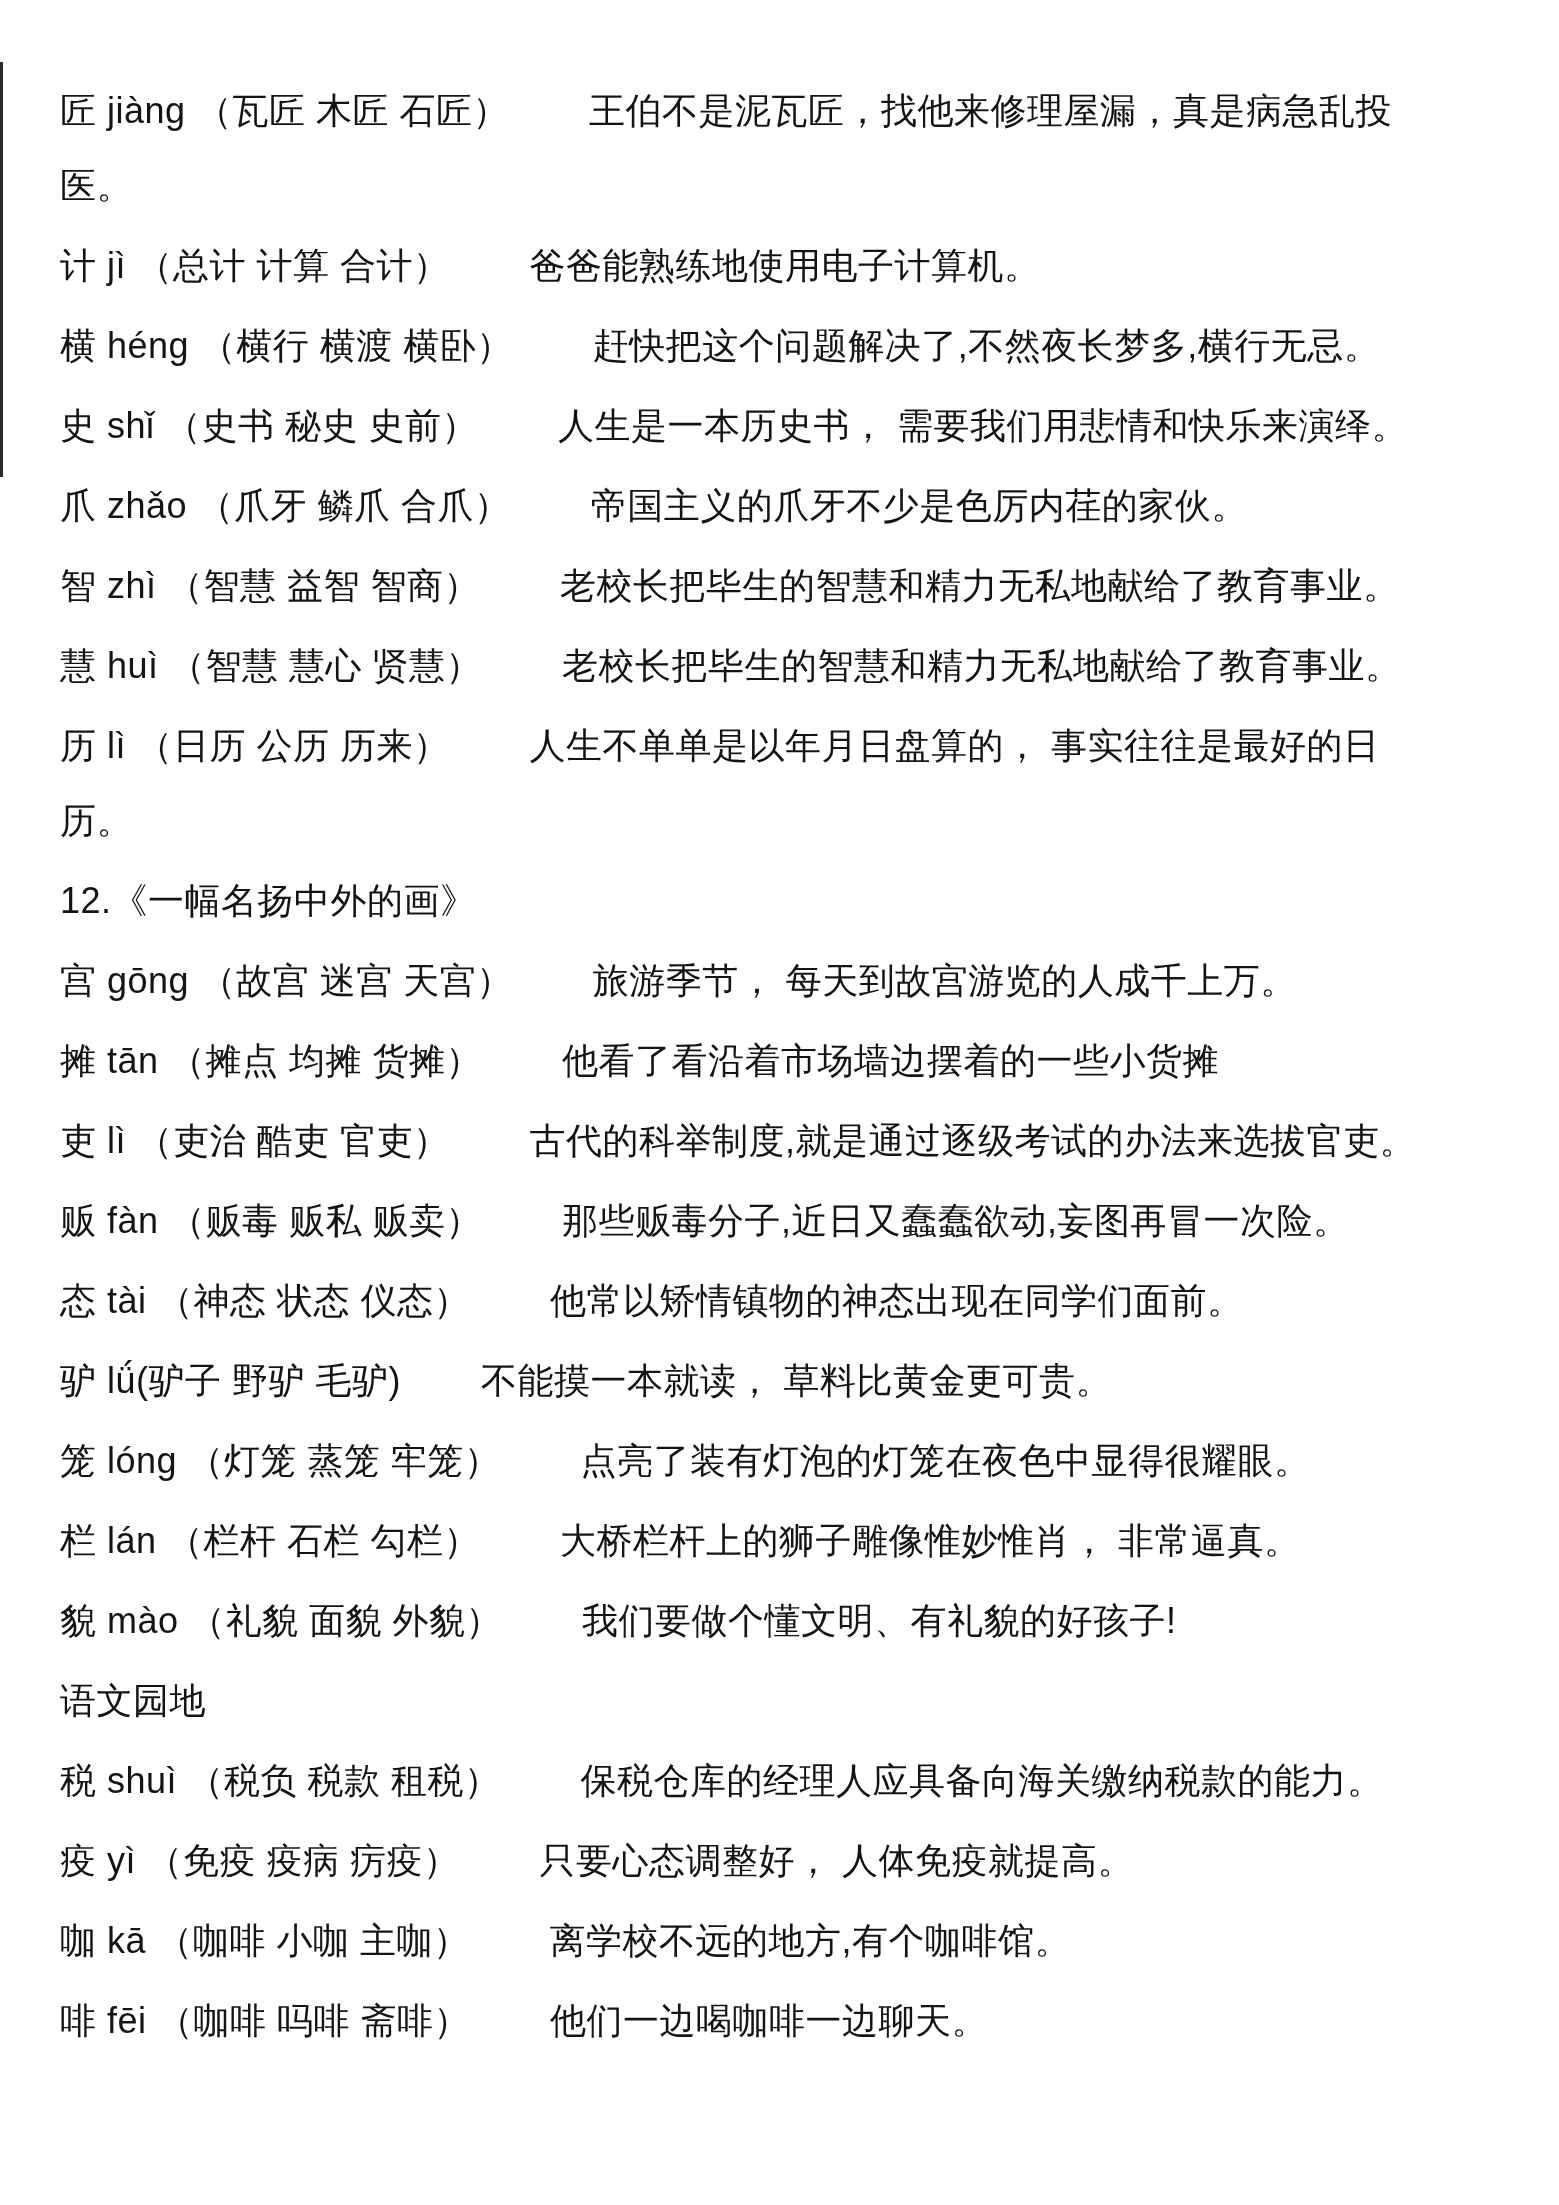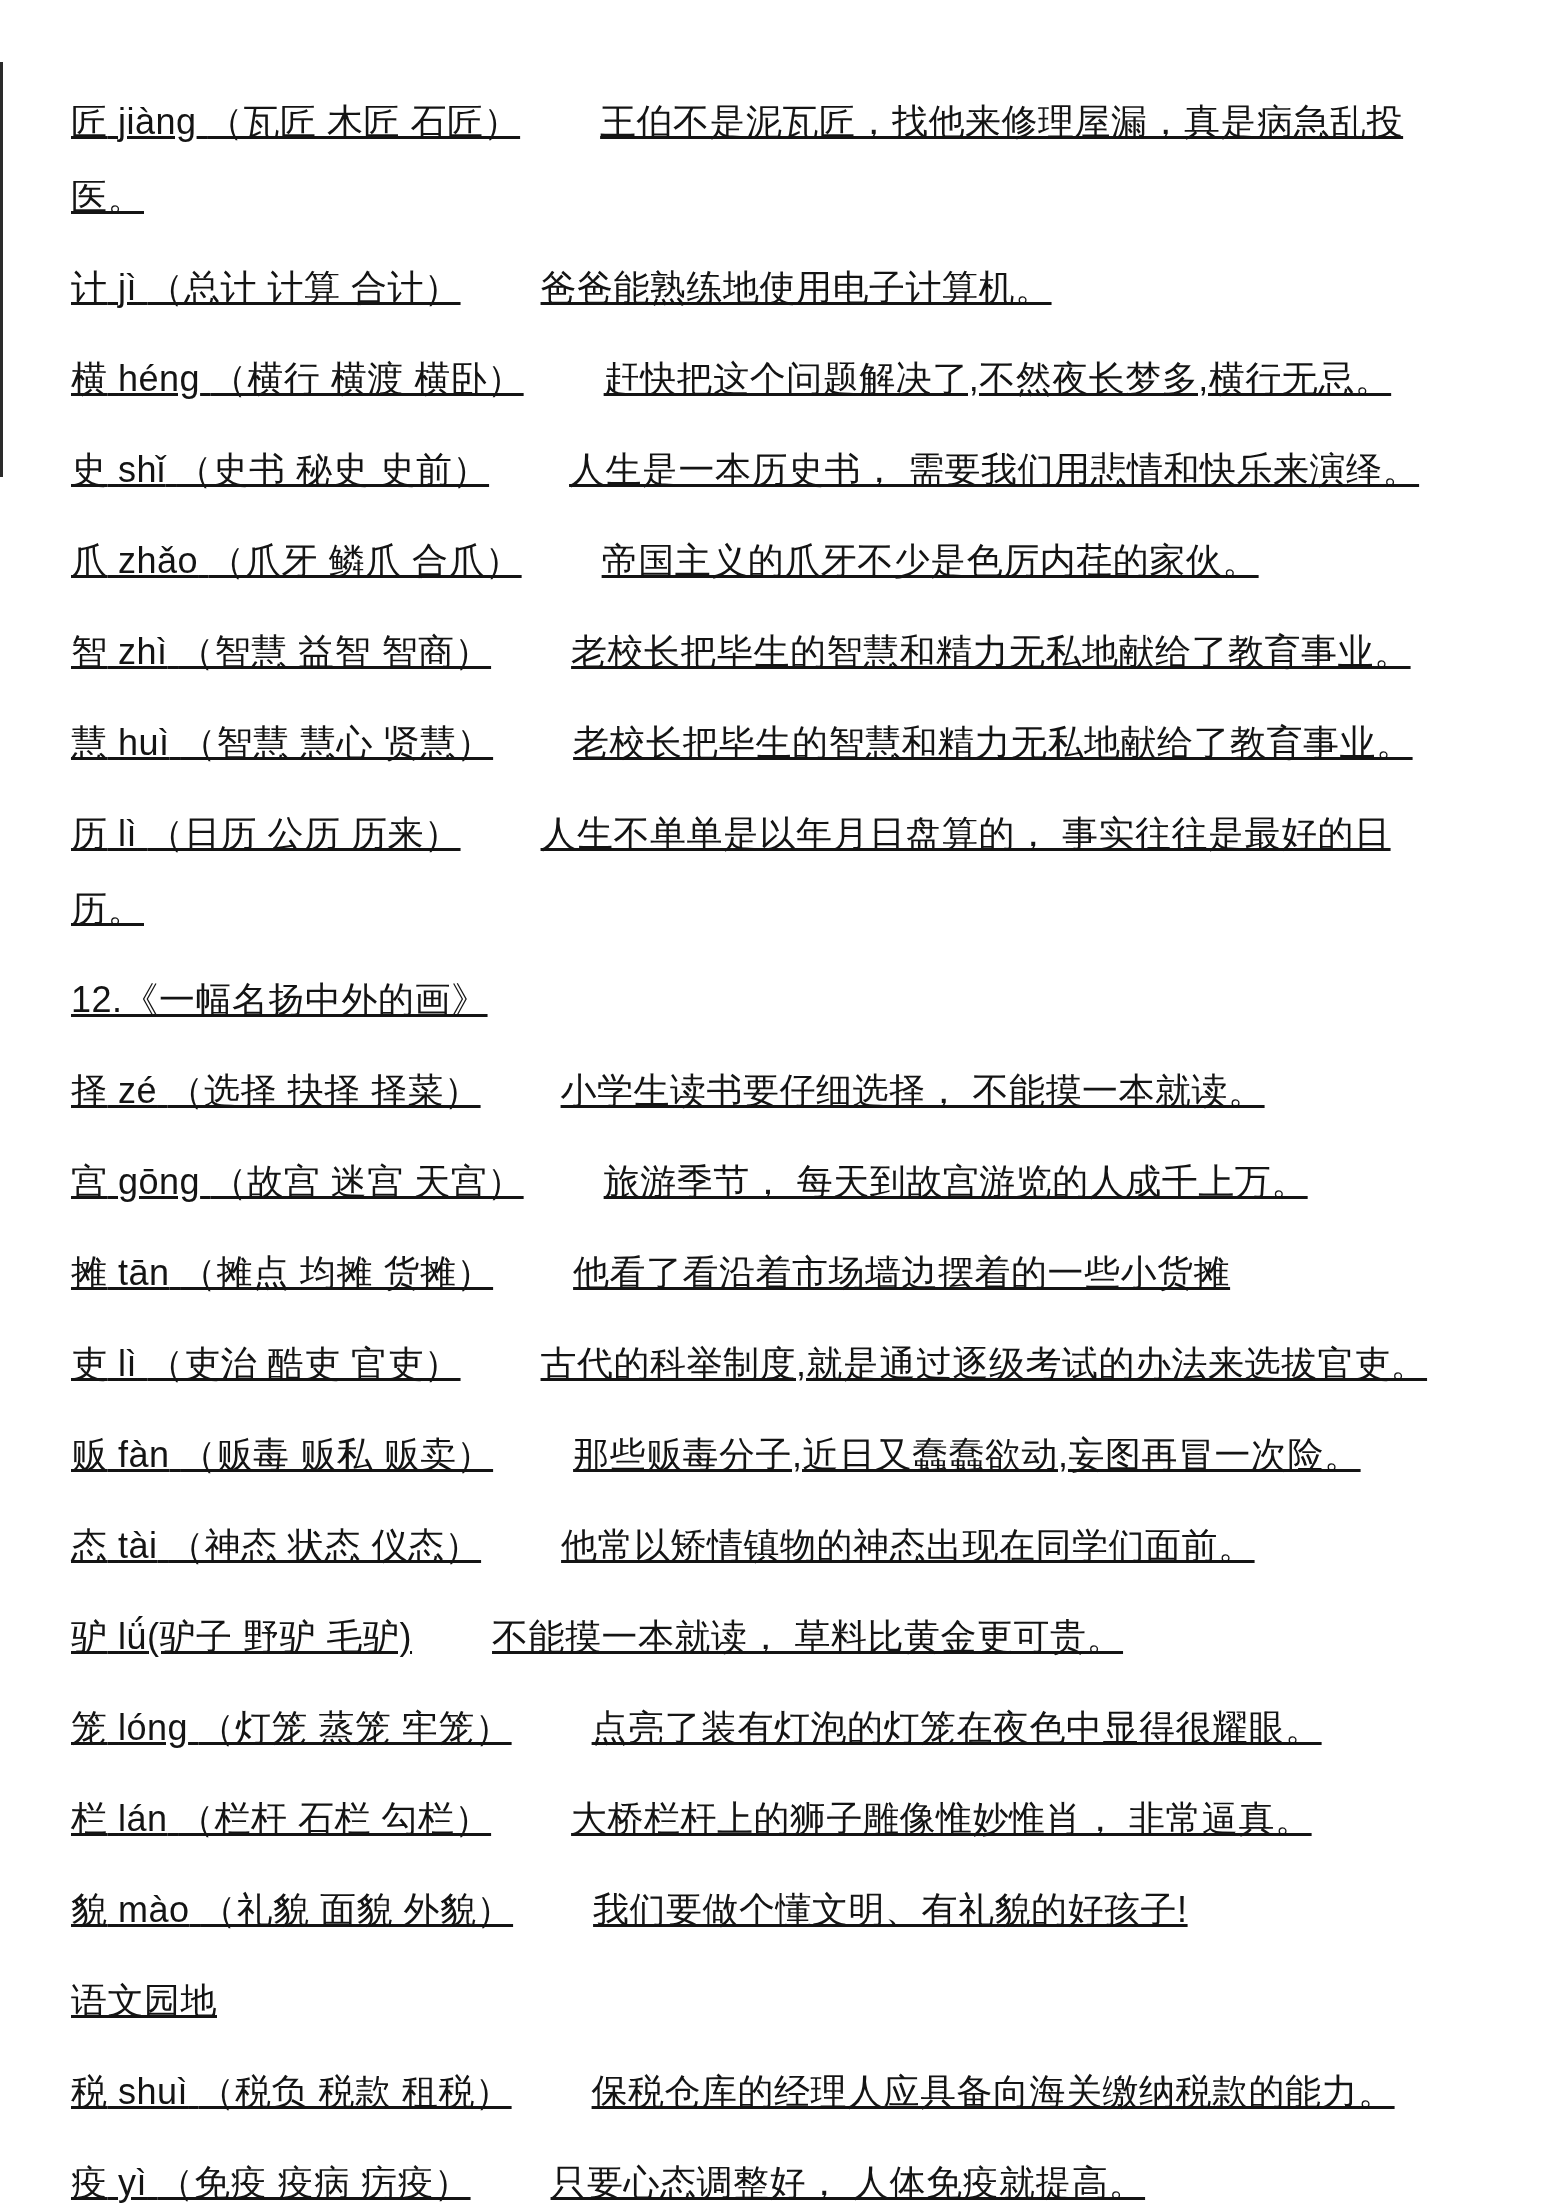--- a/index.html
+++ b/index.html
@@ -14,24 +14,23 @@
     font-family: "Liberation Sans", sans-serif;
     color: #141414;
     overflow: hidden;
   }
   .doc {
     padding: 68px 40px 0 55px;
   }
   .row, .section-title {
     font-size: 36px;
     line-height: 75px;
-    margin: 16px;
+    margin: 5px;
     max-width: 1380px;
     letter-spacing: 0.5px;
-    text-decoration: underline;
   }
   .section-title {
     text-align: left;
   }
   .gap {
     display: inline-block;
     width: 80px;
   }
   .scan-line {
     position: absolute;
@@ -60,21 +59,20 @@
   <p class="row"><span class="head"><span>爪</span> <span>zhǎo</span> <span>（爪牙 鳞爪 合爪）</span></span><span class="gap"></span><span>帝国主义的爪牙不少是色厉内荏的家伙。</span></p>
 
   <p class="row"><span class="head"><span>智</span> <span>zhì</span> <span>（智慧 益智 智商）</span></span><span class="gap"></span><span>老校长把毕生的智慧和精力无私地献给了教育事业。</span></p>
 
   <p class="row"><span class="head"><span>慧</span> <span>huì</span> <span>（智慧 慧心 贤慧）</span></span><span class="gap"></span><span>老校长把毕生的智慧和精力无私地献给了教育事业。</span></p>
 
   <p class="row"><span class="head"><span>历</span> <span>lì</span> <span>（日历 公历 历来）</span></span><span class="gap"></span><span>人生不单单是以年月日盘算的， 事实往往是最好的日历。</span></p>
 
   <p class="section-title">12.《一幅名扬中外的画》</p>
 
-  <p class="row"><span class="head"><span>择</span> <span>zé</span> <span>（选择 抉择 择菜）</span></span><span class="gap"></span><span>小学生读书要仔细选择， 不能摸一本就读。</span></p>
 
   <p class="row"><span class="head"><span>宫</span> <span>gōng</span> <span>（故宫 迷宫 天宫）</span></span><span class="gap"></span><span>旅游季节， 每天到故宫游览的人成千上万。</span></p>
 
   <p class="row"><span class="head"><span>摊</span> <span>tān</span> <span>（摊点 均摊 货摊）</span></span><span class="gap"></span><span>他看了看沿着市场墙边摆着的一些小货摊</span></p>
 
   <p class="row"><span class="head"><span>吏</span> <span>lì</span> <span>（吏治 酷吏 官吏）</span></span><span class="gap"></span><span>古代的科举制度,就是通过逐级考试的办法来选拔官吏。</span></p>
 
   <p class="row"><span class="head"><span>贩</span> <span>fàn</span> <span>（贩毒 贩私 贩卖）</span></span><span class="gap"></span><span>那些贩毒分子,近日又蠢蠢欲动,妄图再冒一次险。</span></p>
 
 

